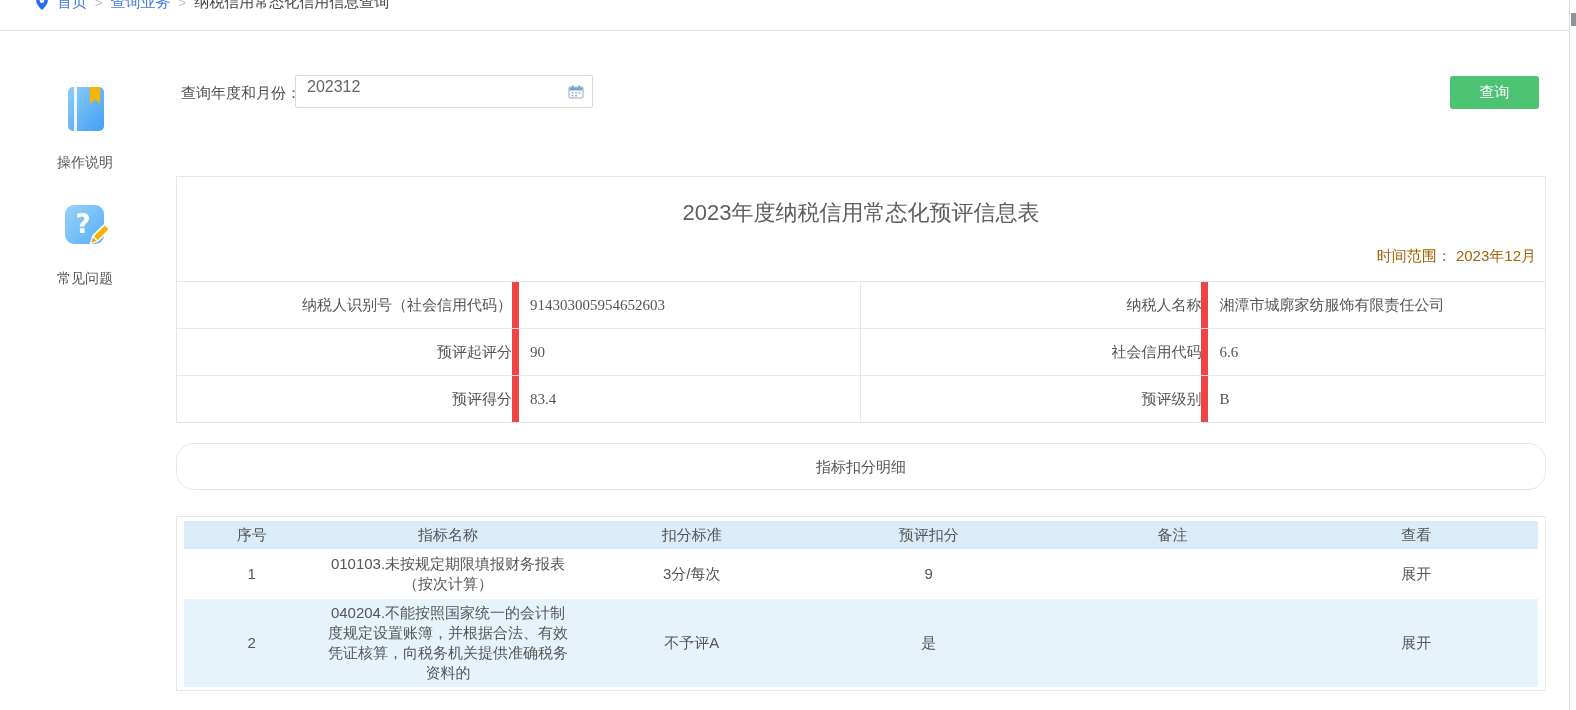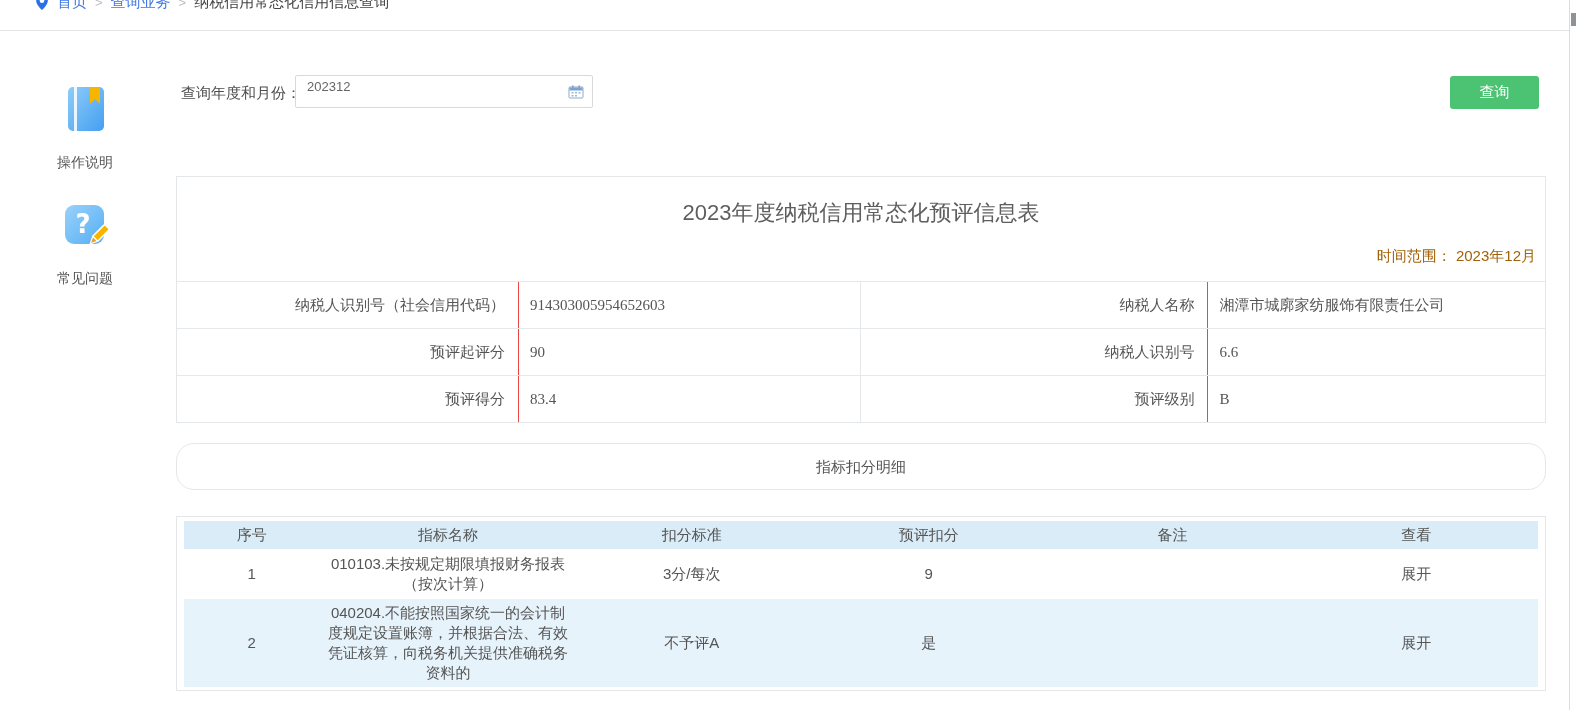--- a/index.html
+++ b/index.html
@@ -18,40 +18,40 @@
   .pin { width:14px; height:17px; display:inline-block; }
 
   
   .side-item { position:absolute; left:48px; width:74px; text-align:center; cursor:pointer; }
   .side-item .ic { display:inline-block; width:48px; height:50px; }
   .side-item .lbl { display:block; margin-top:16px; font-size:14px; color:#555; }
 
   
   .q-label { position:absolute; left:181px; top:84px; font-size:15px; color:#4d4d4d; }
   .q-input { position:absolute; left:295px; top:75px; width:298px; height:33px;
-    border:1px solid #d9d9d9; border-radius:2px; background:#fff; font-size:13px;
+    border:1px solid #d9d9d9; border-radius:2px; background:#fff; font-size:16px;
     color:#666; padding:0 26px 10px 11px; outline:none;
     font-family:"Liberation Sans","DejaVu Sans",sans-serif; }
   .q-cal { position:absolute; left:568px; top:85px; width:16px; height:14px; cursor:pointer; }
   .q-btn { position:absolute; left:1450px; top:76px; width:89px; height:33px;
     background:#4cc273; border:none; border-radius:3px; color:#fff; font-size:15px;
     cursor:pointer; font-family:"Liberation Sans","DejaVu Sans",sans-serif; }
 
   
   .card { position:absolute; left:176px; width:1370px; border:1px solid #e4e7ea; background:#fff; }
   .report-card { top:176px; height:247px; }
   .report-title { position:absolute; top:21px; left:0; width:100%; text-align:center;
     font-size:22px; color:#5e5e5e; }
   .time-range { position:absolute; top:70px; right:9px; font-size:15px; color:#a16207; }
   .info-rows { position:absolute; left:0; right:0; top:104px; bottom:0;
     display:grid; grid-template-rows:1fr 1fr 1fr; }
   .info-row { display:grid; grid-template-columns:25% 25% 25.4% 24.6%;
     border-top:1px solid #e6e9ec; }
   .cell { display:flex; align-items:center; font-size:15px; color:#555; }
-  .cell.lab { justify-content:flex-end; padding-right:13px; border-right:1px solid #ef4444; }
+  .cell.lab { justify-content:flex-end; border-right:7px solid #ef4444; }
   .cell.val { justify-content:flex-start; padding-left:11px;font-family:Liberation Serif, serif; }
   .cell.val.mid { border-right:1px solid #e6e9ec; }
 
   
   .section-card { top:443px; height:47px; line-height:45px; text-align:center;
     font-size:15px; color:#555;border-radius:18px; }
 
   
   .detail-card { top:516px; height:175px; }
   .dtable { position:absolute; left:7px; right:7px; top:4px; border-collapse:collapse;
@@ -153,21 +153,21 @@
     <div class="info-rows">
       <div class="info-row">
         <div class="cell lab">纳税人识别号（社会信用代码）</div>
         <div class="cell val mid">914303005954652603</div>
         <div class="cell lab">纳税人名称</div>
         <div class="cell val">湘潭市城廓家纺服饰有限责任公司</div>
       </div>
       <div class="info-row">
         <div class="cell lab">预评起评分</div>
         <div class="cell val mid">90</div>
-        <div class="cell lab">纳税人识别号</div>
+        <div class="cell lab">社会信用代码</div>
         <div class="cell val">6.6</div>
       </div>
       <div class="info-row">
         <div class="cell lab">预评得分</div>
         <div class="cell val mid">83.4</div>
         <div class="cell lab">预评级别</div>
         <div class="cell val">B</div>
       </div>
     </div>
   </div>

